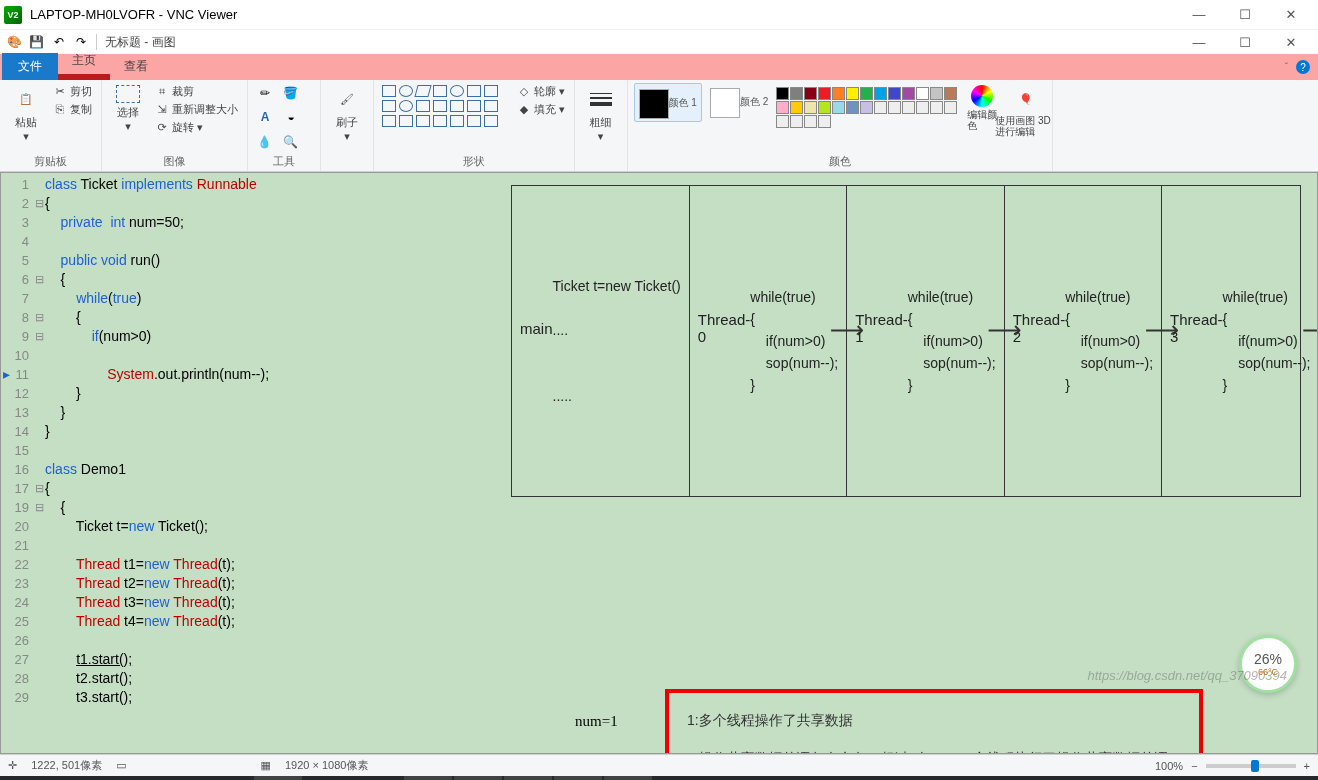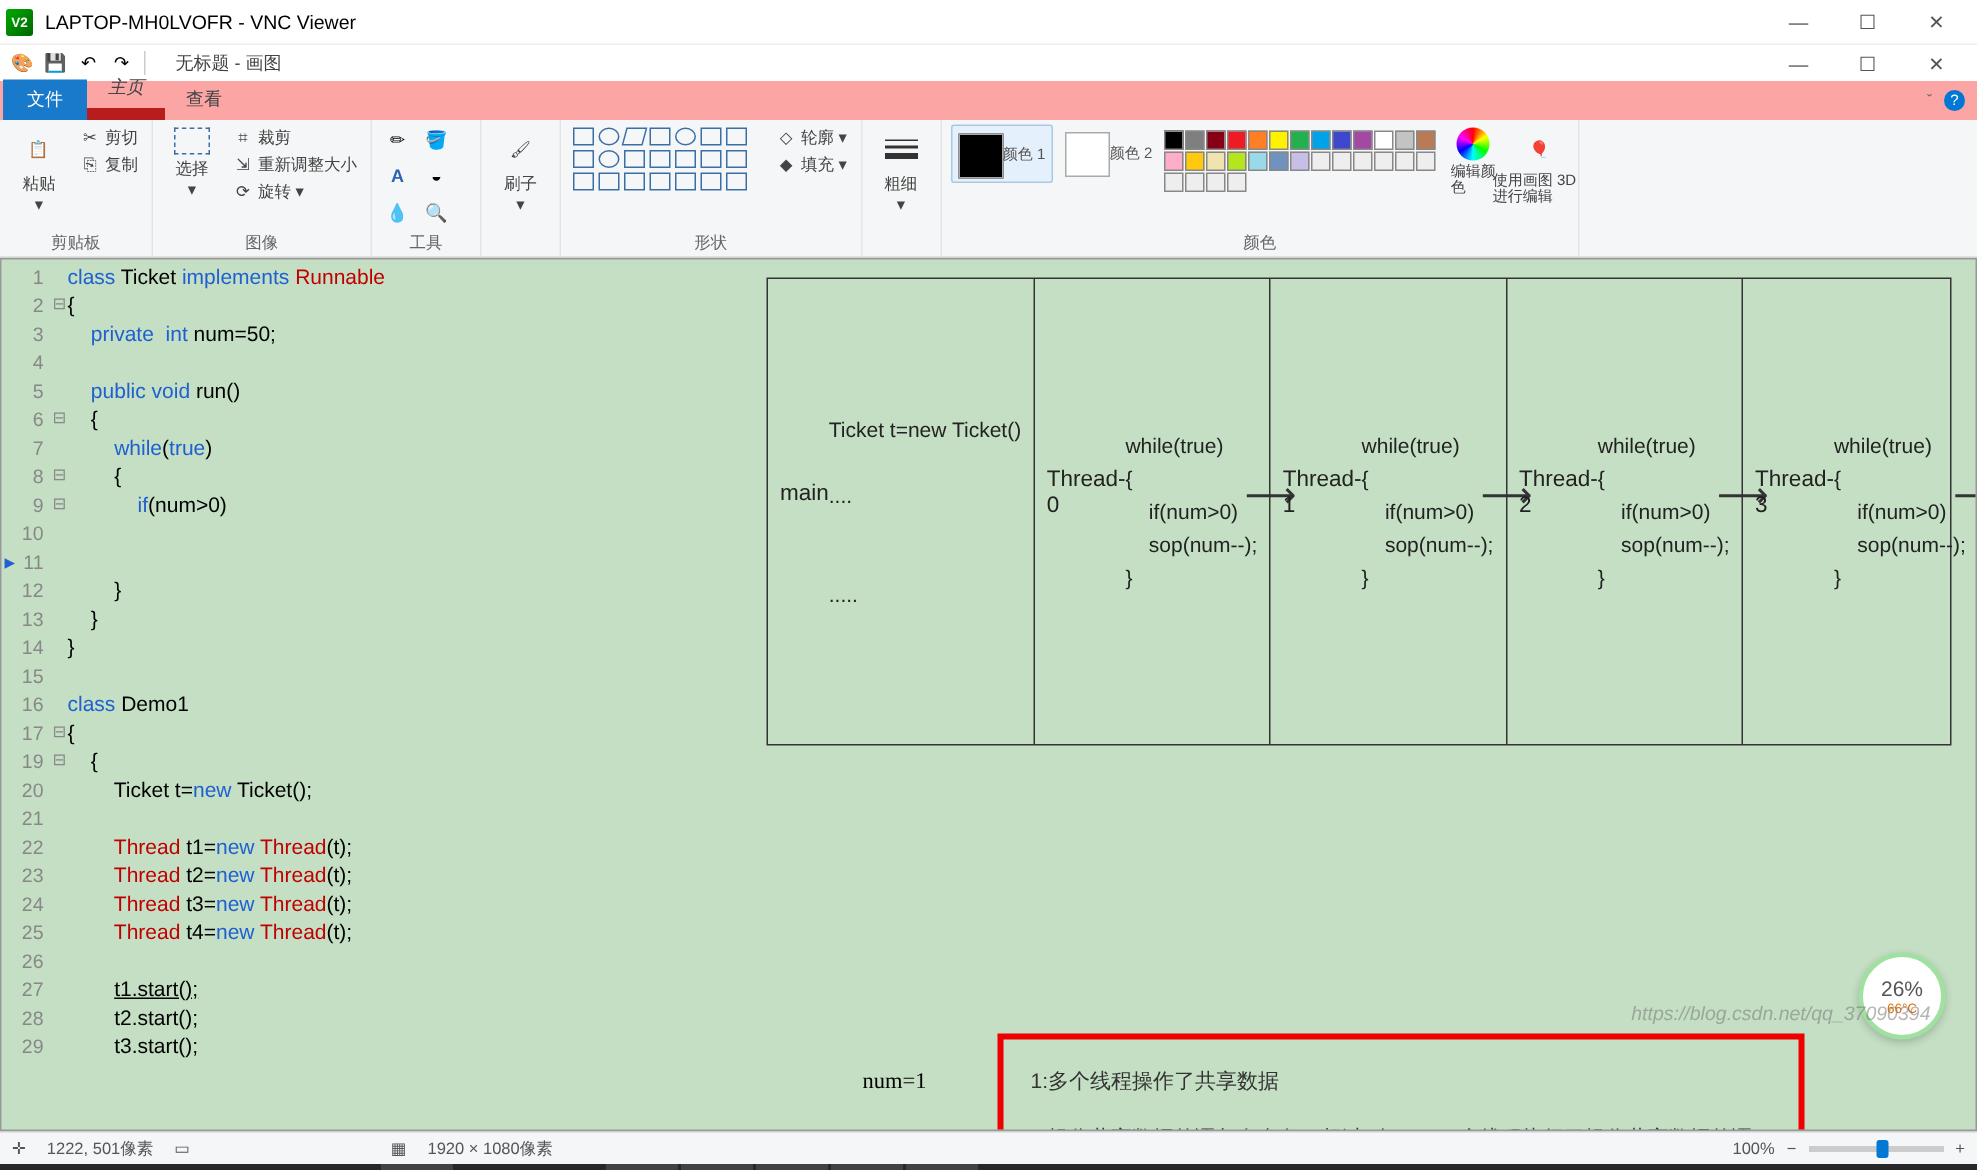--- a/index.html
+++ b/index.html
@@ -7,27 +7,27 @@
     
     .vnc-titlebar { height: 30px; display: flex; align-items: center; padding: 0 4px; background: #fff; border-bottom: 1px solid #eee; }
     .vnc-icon { width: 18px; height: 18px; background: linear-gradient(135deg,#0a0,#060); display: grid; place-items: center; color:#fff; font-size:9px; font-weight:bold; border-radius:2px; }
     .vnc-title { flex: 1; margin-left: 8px; font-size: 13px; }
     .win-btns { display: flex; }
     .win-btn { width: 46px; height: 30px; display: grid; place-items: center; font-size: 13px; color:#555; }
     
     .paint-titlebar { height: 24px; display:flex; align-items:center; padding:0 4px; background:#fff; }
     .qa-btn { width:20px; height:20px; display:grid; place-items:center; margin:0 1px; }
     .qa-sep { width:1px; height:16px; background:#ccc; margin:0 4px; }
-    .paint-doc { font-size:12px; color:#444; margin-left:16px; }
+    .paint-doc { font-size:12px; color:#444; margin-left:4px; }
     .spacer { flex:1; }
     
     .tab-strip { height: 26px; display:flex; align-items:flex-end; background:#fca5a5; padding:0 2px; position:relative; }
     .file-tab { background:#1979ca; color:#fff; padding: 5px 16px; font-size:12px; }
     .ribbon-tab { padding:5px 14px; font-size:12px; color:#444; }
-    .ribbon-tab.active { border-bottom:8px solid #b91c1c;font-style:italic; }
+    .ribbon-tab.active { border-bottom:6px solid #b91c1c; }
     .help-icon { position:absolute; right:8px; top:6px; width:14px; height:14px; border-radius:50%; background:#0078d4; color:#fff; font-size:10px; display:grid; place-items:center; }
     .minimize-ribbon { position:absolute; right:30px; top:8px; color:#666; font-size:10px; }
     
     .ribbon { height: 92px; background:#f5f6f7; display:flex; border-bottom:1px solid #d0d0d0; }
     .ribbon-group { display:flex; flex-direction:column; padding:3px 6px 2px; border-right:1px solid #e4e4e4; }
     .rg-content { flex:1; display:flex; align-items:flex-start; gap:4px; }
     .rg-label { text-align:center; font-size:11px; color:#666; padding-top:2px; }
     
     .big-btn { width:40px; display:flex; flex-direction:column; align-items:center; padding-top:2px; font-size:11px; color:#444; }
     .big-btn .ico { width:28px; height:28px; display:grid; place-items:center; margin-bottom:2px; }
@@ -339,20 +339,21 @@
       </div>
       <div class="code-line">
         <span class="line-no">10</span>
         <span class="fold"></span>
         <span class="code-txt"></span>
       </div>
       <div class="code-line">
         <span class="curr-line-indicator">▸</span>
         <span class="line-no">11</span>
         <span class="fold"></span>
+        <span class="code-txt">                <span class="kw-red">System</span>.out.println(num--);</span>
       </div>
       <div class="code-line">
         <span class="line-no">12</span>
         <span class="fold"></span>
         <span class="code-txt">        }</span>
       </div>
       <div class="code-line">
         <span class="line-no">13</span>
         <span class="fold"></span>
         <span class="code-txt">    }</span>

